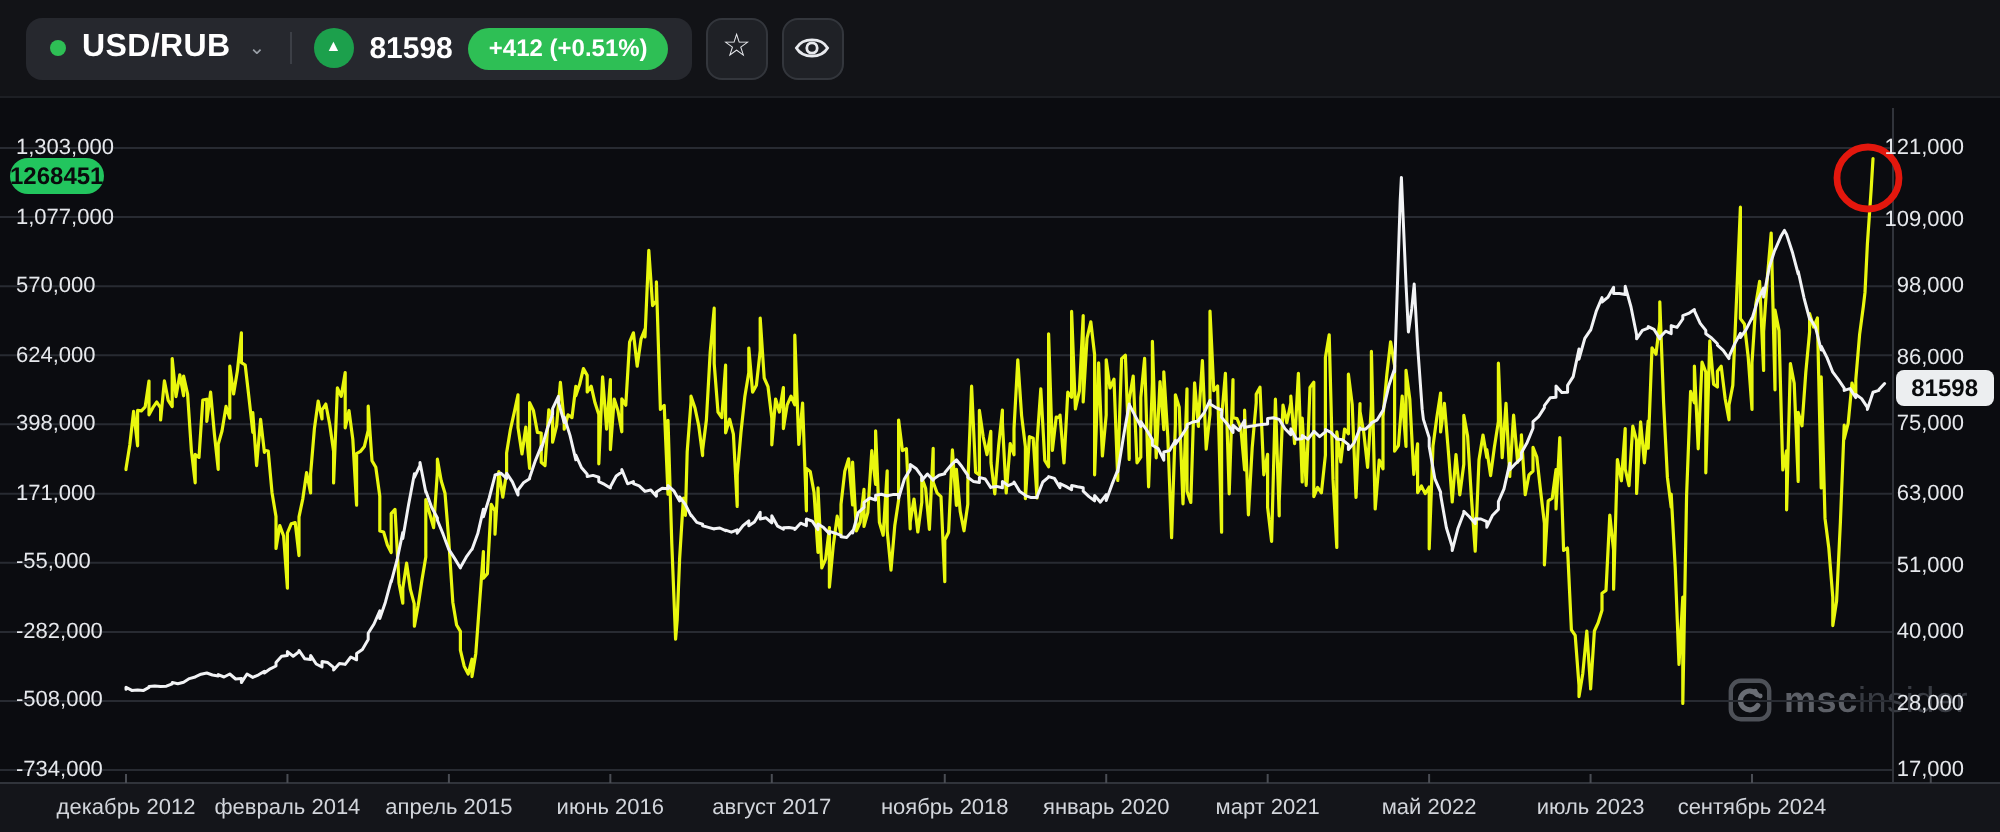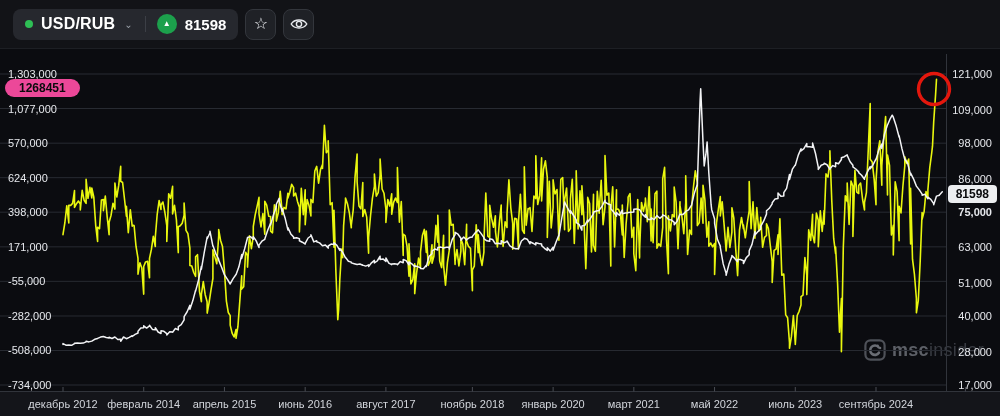--- a/index.html
+++ b/index.html
@@ -22,24 +22,24 @@
                line-height:21px;border-radius:11px;padding:0 10px;white-space:nowrap;}
   .iconbtn{width:31px;height:31px;border-radius:8px;background:#1f2126;border:1px solid #33363c;
            color:#e8eaee;display:flex;align-items:center;justify-content:center;padding:0;cursor:pointer;}
   .star{font-size:16px;line-height:1;color:#eceef2;}
   
   .chart{position:absolute;top:48px;left:0;right:0;bottom:0;}
   .xstrip{position:absolute;left:0;right:0;top:344px;height:24px;background:#14151a;}
   svg.plot{position:absolute;left:0;top:0;}
   .yl,.yr{position:absolute;font-size:11px;color:#e6e8ec;line-height:12px;}
   .yl{left:8px;}
-  .yr{right:8px;text-align:left;}
+  .yr{right:18px;text-align:left;}
   .xl{position:absolute;transform:translateX(-50%);font-size:11px;color:#d2d5db;top:350px;white-space:nowrap;}
   .badge{position:absolute;font-size:12px;font-weight:bold;height:18px;line-height:18px;color:#0a0b0d;}
-  .badge.yellow{left:5px;background:#ec4899;border-radius:9px;padding:0 14px;}
+  .badge.yellow{left:5px;background:#22c55e;border-radius:9px;padding:0 0;}
   .badge.white{right:3px;background:#eceef0;border-radius:4px;padding:0 8px;}
   .watermark{position:absolute;left:864px;top:291px;display:flex;align-items:center;gap:6px;
              font-size:18px;line-height:22px;user-select:none;}
   .wm-bold{color:#5d6067;font-weight:bold;letter-spacing:.3px;}
   .wm-light{color:#383b42;letter-spacing:.3px;}
 </style>
 </head>
 <body>
 
 <div class="stage">
@@ -47,20 +47,21 @@
   <div class="header">
     <div class="ticker-pill">
       <span class="dot"></span>
       <span class="pair">USD/RUB</span>
       <span class="chev">⌄</span>
       <span class="vdiv"></span>
       <span class="upcircle">
           <span class="tri">▲</span>
         </span>
       <span class="price">81598</span>
+      <span class="change-pill">+412 (+0.51%)</span>
     </div>
     <button class="iconbtn">
       <span class="star">☆</span>
     </button>
     <button class="iconbtn">
       <svg width="18" height="14" viewBox="0 0 18 14">
         <path d="M1.2 7c3.2-5.4 12.4-5.4 15.6 0c-3.2 5.4-12.4 5.4-15.6 0z" fill="none" stroke="#e8eaee" stroke-width="1.4"></path>
         <circle cx="9" cy="7" r="2.6" fill="none" stroke="#e8eaee" stroke-width="1.4"></circle>
       </svg>
     </button>
@@ -116,21 +117,21 @@
         <div class="yl" style="top: 227.333px;">-55,000</div>
         <div class="yl" style="top: 261.991px;">-282,000</div>
         <div class="yl" style="top: 296.495px;">-508,000</div>
         <div class="yl" style="top: 331px;">-734,000</div>
       </div>
     <div id="right-axis">
         <div class="yr" style="top: 20px;">121,000</div>
         <div class="yr" style="top: 55.8846px;">109,000</div>
         <div class="yr" style="top: 88.7788px;">98,000</div>
         <div class="yr" style="top: 124.663px;">86,000</div>
-        <div class="yr" style="top: 157.558px; font-weight: bold;">75,000</div>
+        <div class="yr" style="top: 157.558px;">75,000</div>
         <div class="yr" style="top: 193.442px;">63,000</div>
         <div class="yr" style="top: 229.327px;">51,000</div>
         <div class="yr" style="top: 262.221px;">40,000</div>
         <div class="yr" style="top: 298.106px;">28,000</div>
         <div class="yr" style="top: 331px;">17,000</div>
       </div>
     <div id="x-axis">
         <div class="xl" style="left: 63px;">декабрь 2012</div>
         <div class="xl" style="left: 143.724px;">февраль 2014</div>
         <div class="xl" style="left: 224.448px;">апрель 2015</div>

